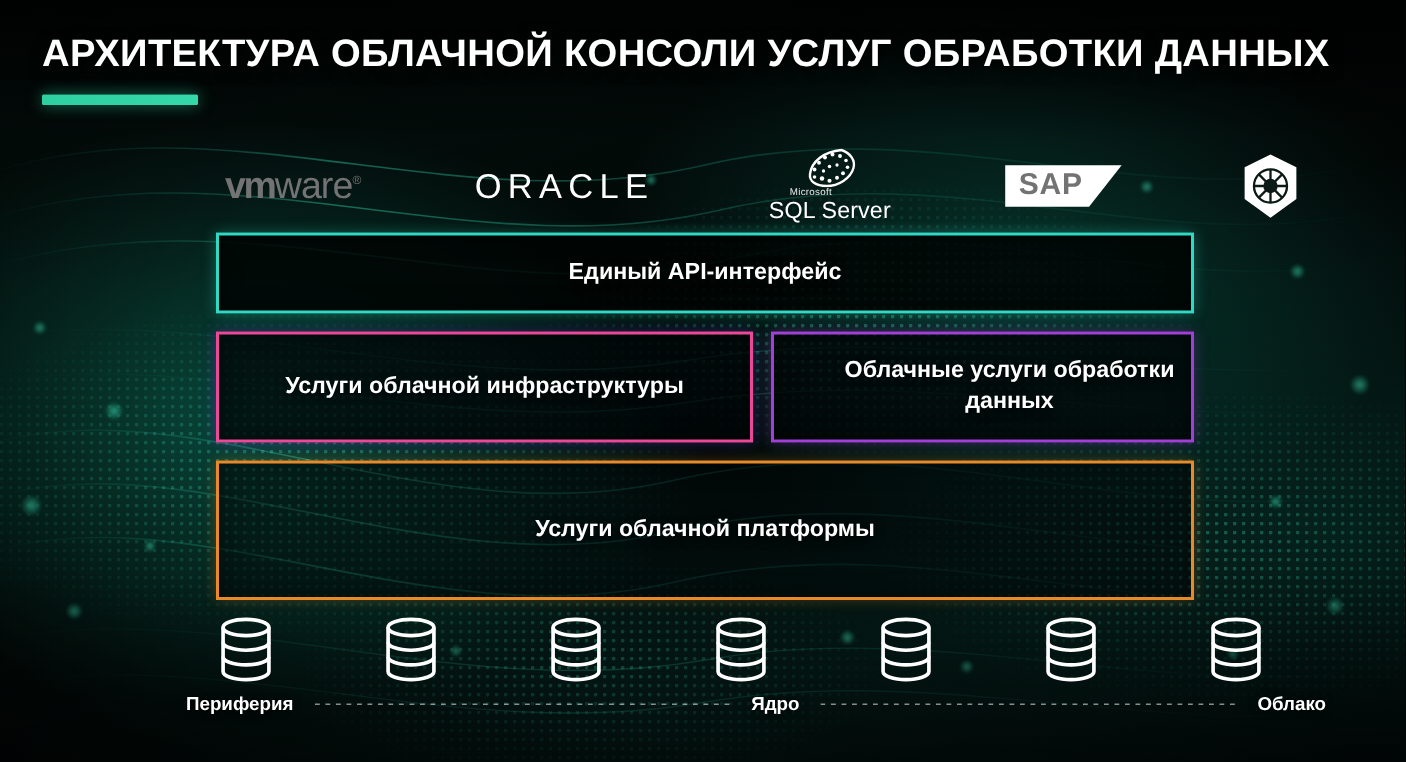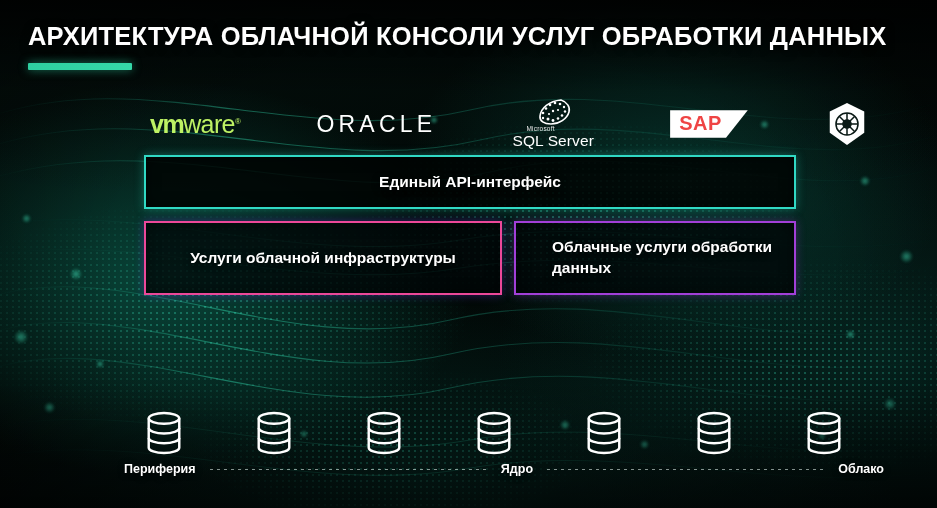--- a/index.html
+++ b/index.html
@@ -76,47 +76,47 @@
   }
 
   
   .logos {
     position:absolute; left:150px; top:96px; width:720px; height:56px;
     display:flex; align-items:center; justify-content:space-between;
     z-index:12;
   }
   .logo { display:flex; align-items:center; justify-content:center; height:52px; }
   .logo-vmware {
-    color:#bef264; font-size:25px; letter-spacing:-.6px; line-height:1;
+    color:#737373; font-size:25px; letter-spacing:-.6px; line-height:1;
     position:relative; font-weight:400;
   }
   .logo-vmware b { font-weight:800; letter-spacing:-1.5px; }
   .logo-vmware sup { font-size:8px; vertical-align:super; font-weight:400; }
   .logo-oracle {
     color:#fff; font-size:23px; font-weight:400; letter-spacing:4.2px;
   }
   .logo-sql { display:flex; flex-direction:column; align-items:center; gap:1px; }
   .logo-sql .ms { font-size:6.5px; color:#e8e8e8; letter-spacing:.2px; line-height:1;
                   align-self:flex-start; margin-left:14px; }
   .logo-sql .nm { font-size:15.5px; color:#fff; font-weight:400; line-height:1.05; letter-spacing:.1px; }
   .logo-sap {
-    background:#ffffff; color:#ef4444;
+    background:#ffffff; color:#737373;
     font-size:20px; font-weight:800; letter-spacing:.5px;
     padding:2px 8px 2px 9px; line-height:1.18;
     clip-path:polygon(0 0, 100% 0, 72% 100%, 0 100%);
     padding-right:26px; position:relative;
   }
   .logo-k8s { width:46px; height:46px; }
 
   
   .stack { position:absolute; left:144px; top:155px; width:652px; z-index:12; }
   .layer {
     position:relative;
     display:flex; align-items:center; justify-content:center;
-    text-align:left;
+    text-align:center;
     background:rgba(2,7,6,.55);
   }
   .layer span {
     color:#fff; font-weight:700; font-size:15.5px; line-height:1.35;
     text-shadow:0 2px 7px rgba(0,0,0,.9);
   }
   .layer-api {
     height:54px; border:2px solid #30d9c4;
     box-shadow:0 0 9px rgba(48,217,196,.35), inset 0 0 14px rgba(0,0,0,.55);
     background:rgba(1,5,4,.86);
@@ -298,20 +298,23 @@
 
     <div class="mid-row">
       <div class="layer layer-infra">
         <span>Услуги облачной инфраструктуры</span>
       </div>
       <div class="layer layer-data">
         <span>Облачные услуги обработки данных</span>
       </div>
     </div>
 
+    <div class="layer layer-platform">
+      <span>Услуги облачной платформы</span>
+    </div>
 
   </div>
 
   <div class="db-row">
     <svg class="db-icon" viewBox="0 0 32 36">
       <g fill="none" stroke="#ffffff" stroke-width="2">
         <ellipse cx="16" cy="6" rx="12.5" ry="4.4"></ellipse>
         <path d="M3.5,6 L3.5,30 C3.5,32.4 9.1,34.4 16,34.4 C22.9,34.4 28.5,32.4 28.5,30 L28.5,6"></path>
         <path d="M3.5,14 C3.5,16.4 9.1,18.4 16,18.4 C22.9,18.4 28.5,16.4 28.5,14"></path>
         <path d="M3.5,22 C3.5,24.4 9.1,26.4 16,26.4 C22.9,26.4 28.5,24.4 28.5,22"></path>

